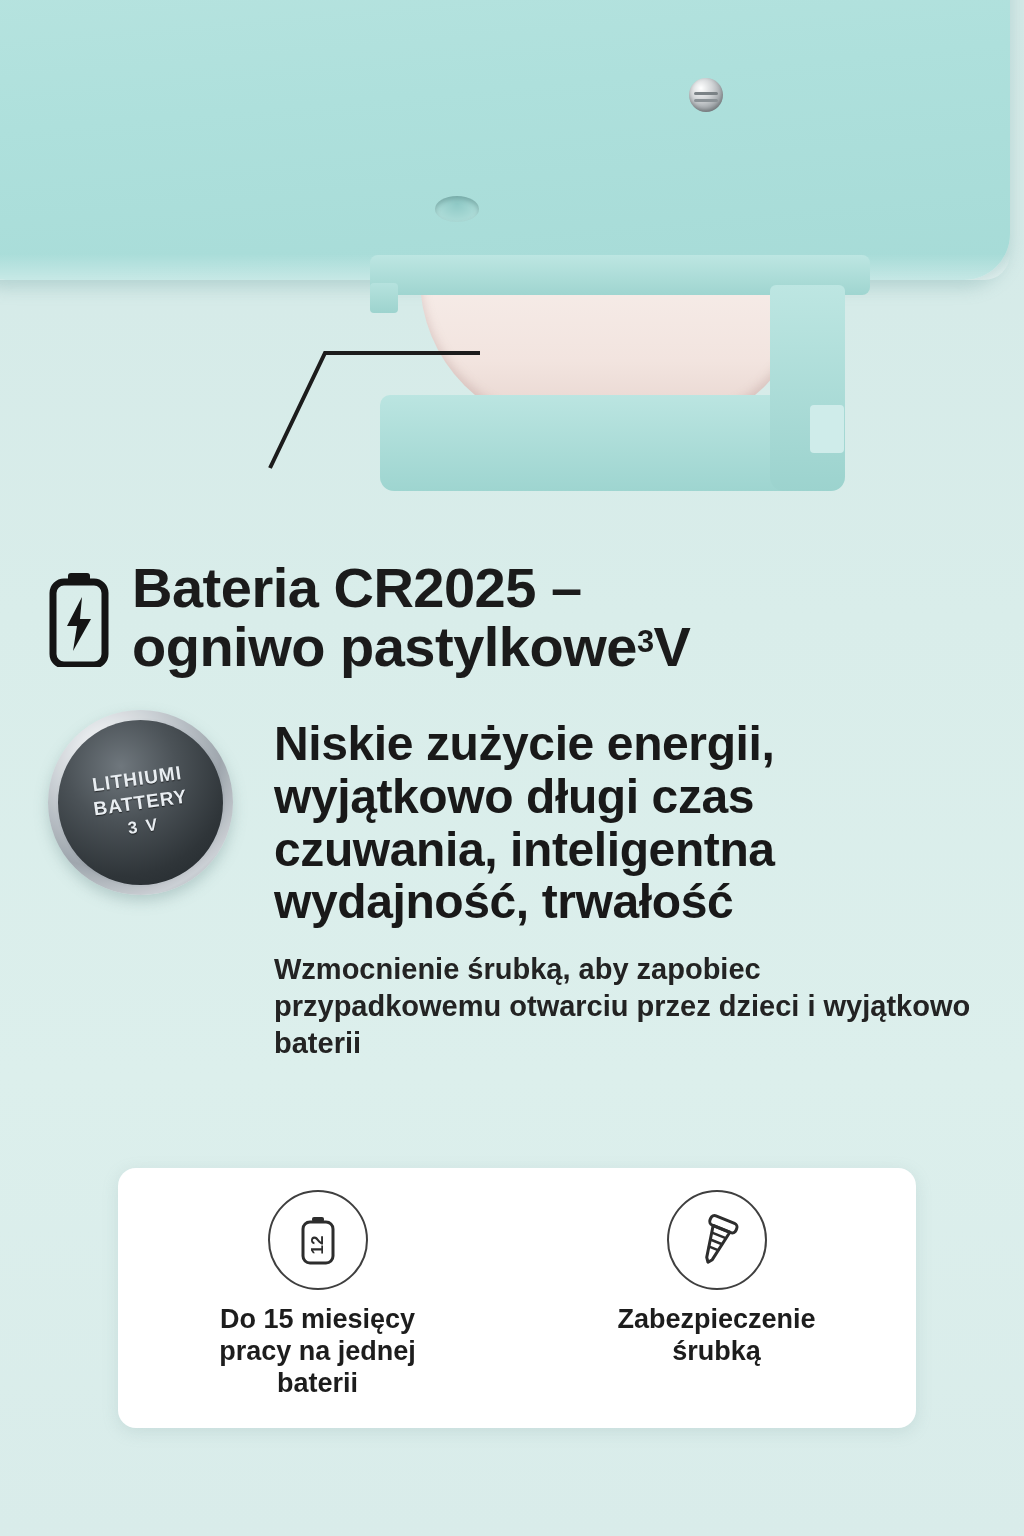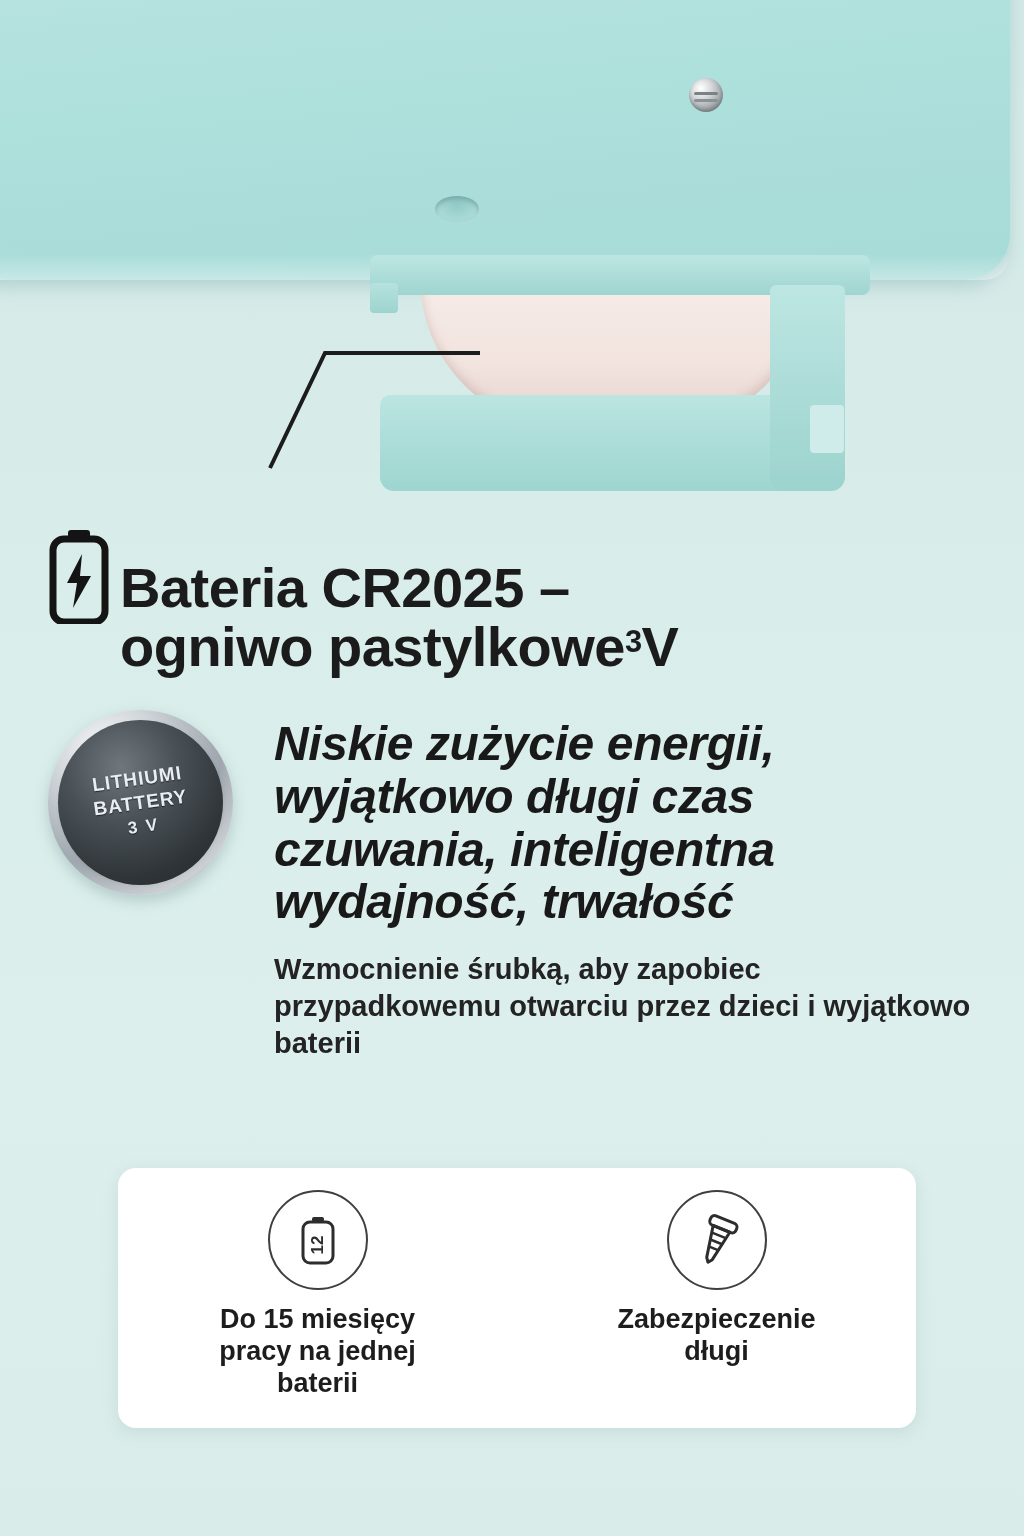--- a/index.html
+++ b/index.html
@@ -162,22 +162,22 @@
   }
   .callout svg { display: block; }
 
   
   .heading-row {
     position: absolute;
     left: 48px;
     top: 520px;
     width: 930px;
     display: flex;
-    align-items: flex-start;
-    gap: 10px;
+    align-items: center;
+    gap: 22px;
   }
   .battery-icon {
     flex: 0 0 auto;
     margin-top: 8px;
   }
   .heading {
     font-size: 56px;
     line-height: 1.06;
     font-weight: 700;
     color: #1b1b1b;
@@ -243,21 +243,20 @@
   .coin-text .cl2 { font-size: 19px; }
   .coin-text .cl3 { font-size: 17px; letter-spacing: 2px; }
 
   .feature-text { flex: 1 1 auto; padding-top: 18px; }
   .feature-title {
     font-size: 48px;
     line-height: 1.1;
     font-weight: 700;
     color: #191919;
     letter-spacing: -0.4px;
-    font-style: italic;
   }
   .feature-sub {
     margin-top: 22px;
     font-size: 29px;
     line-height: 1.28;
     font-weight: 600;
     color: #232323;
   }
 
   
@@ -372,17 +371,17 @@
         <svg width="56" height="56" viewBox="0 0 56 56">
           <g transform="rotate(22 28 28)">
             <rect x="14" y="6" width="28" height="10" rx="4" fill="none" stroke="#2d2d2d" stroke-width="3"></rect>
             <path d="M19 16 L37 16 L31 48 L28 52 L25 48 Z" fill="none" stroke="#2d2d2d" stroke-width="3" stroke-linejoin="round"></path>
             <line x1="20" y1="23" x2="36" y2="23" stroke="#2d2d2d" stroke-width="2.5"></line>
             <line x1="21" y1="30" x2="35" y2="30" stroke="#2d2d2d" stroke-width="2.5"></line>
             <line x1="22" y1="37" x2="34" y2="37" stroke="#2d2d2d" stroke-width="2.5"></line>
           </g>
         </svg>
       </div>
-      <div class="card-label">Zabezpieczenie długi</div>
+      <div class="card-label">Zabezpieczenie śrubką</div>
     </div>
 
   </div>
 </div>
 
 </body></html>

